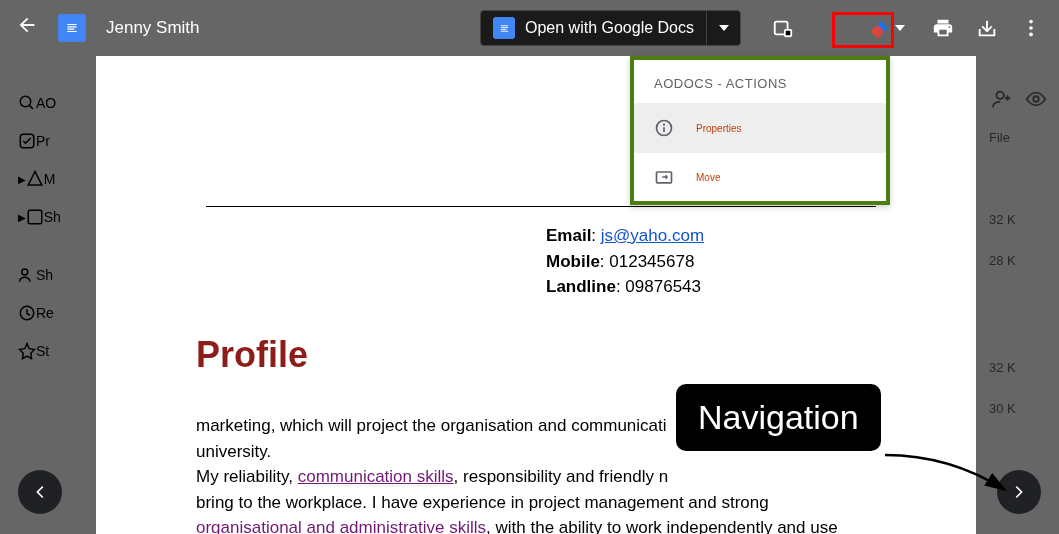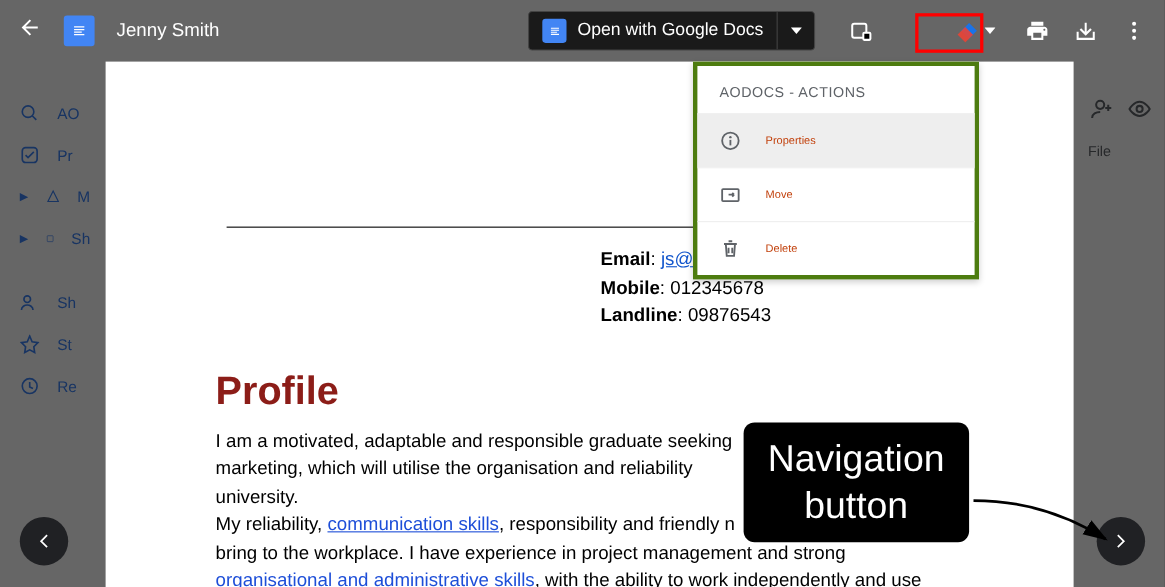--- a/index.html
+++ b/index.html
@@ -60,32 +60,31 @@
     border-radius: 24px;
     padding: 10px 18px;
     margin-left: 10px;
     box-shadow: 0 1px 2px rgba(0,0,0,0.2);
     font-weight: 500;
     color: #3c4043;
   }
   .drive-side-item {
     display: flex;
     align-items: center;
-    gap: 16px;
     padding: 10px 18px;
-    color: #3b82f6;
+    color: #000000;
     font-size: 14px;
   }
   .drive-files {
     position: absolute;
     top: 130px;
     right: 0;
     width: 70px;
     display: flex;
-    flex-direction: row;
+    flex-direction: column;
     gap: 26px;
     color: #5f6368;
     font-size: 13px;
   }
   .drive-header-right {
     position: absolute;
     top: 88px;
     right: 12px;
     display: flex;
     align-items: center;
@@ -195,21 +194,21 @@
   .contact-block b { font-weight: bold; }
   .contact-block a { color: #1155cc; }
   .profile-heading {
     color: #8c1d18;
     font-size: 36px;
     font-weight: bold;
     margin-bottom: 6px;
     font-family: Arial, sans-serif;
   }
   .profile-text { font-size: 17px; width: 690px; }
-  .profile-text a { color: #1d4ed8; margin-top: 31px; }
+  .profile-text a { color: #701a75; margin-top: 31px; }
 
   
   .aodocs-menu {
     position: absolute;
     top: 56px;
     left: 630px;
     width: 260px;
     background: #fff;
     border: 4px solid #4d7c0f;
     box-shadow: 0 2px 6px rgba(0,0,0,0.2);
@@ -309,30 +308,30 @@
     <div style="height:20px"></div>
     <div class="drive-side-item">
         <svg width="18" height="18" viewBox="0 0 24 24">
           <circle cx="9" cy="8" r="4" stroke="currentColor" stroke-width="2" fill="none"></circle>
           <path d="M2 21c0-4 4-6 7-6s7 2 7 6" stroke="currentColor" stroke-width="2" fill="none"></path>
         </svg>
         <span>Sh</span>
       </div>
     <div class="drive-side-item">
         <svg width="18" height="18" viewBox="0 0 24 24">
-          <path d="M12 2l2.9 6.9L22 10l-5 4.9L18 22l-6-3.3L6 22l1-7.1L2 10l7.1-1.1z" stroke="currentColor" stroke-width="2" fill="none"></path>
-        </svg>
-        <span>St</span>
-      </div>
-    <div class="drive-side-item">
-        <svg width="18" height="18" viewBox="0 0 24 24">
           <circle cx="12" cy="12" r="9" stroke="currentColor" stroke-width="2" fill="none"></circle>
           <path d="M12 7v6l4 2" stroke="currentColor" stroke-width="2" fill="none"></path>
         </svg>
         <span>Re</span>
+      </div>
+    <div class="drive-side-item">
+        <svg width="18" height="18" viewBox="0 0 24 24">
+          <path d="M12 2l2.9 6.9L22 10l-5 4.9L18 22l-6-3.3L6 22l1-7.1L2 10l7.1-1.1z" stroke="currentColor" stroke-width="2" fill="none"></path>
+        </svg>
+        <span>St</span>
       </div>
   </div>
   <div class="drive-header-right">
     <svg width="22" height="22" viewBox="0 0 24 24">
         <circle cx="10" cy="8" r="4" stroke="currentColor" stroke-width="2" fill="none"></circle>
         <path d="M2 21c0-4 4-6 8-6" stroke="currentColor" stroke-width="2" fill="none"></path>
         <path d="M18 8v6M15 11h6" stroke="currentColor" stroke-width="2"></path>
       </svg>
     <svg width="22" height="22" viewBox="0 0 24 24">
         <path d="M2 12s4-7 10-7 10 7 10 7-4 7-10 7-10-7-10-7z" stroke="currentColor" stroke-width="2" fill="none"></path>
@@ -416,22 +415,22 @@
 
   <div class="doc-page">
     <hr>
     <div class="contact-block">
       <div><b>Email</b>: <a href="#">js@yaho.com</a></div>
       <div><b>Mobile</b>: <span>012345678</span></div>
       <div><b>Landline</b>: <span>09876543</span></div>
     </div>
     <div class="profile-heading">Profile</div>
     <div class="profile-text">
-      <span>I am a motivated, adaptable and responsible graduate seeking</span><br>
-      <span>marketing, which will utilise the organisation and reliability</span><br>
+      <br>
+      <span>marketing, which will project the organisation and communicati</span><br>
       <span>university.</span><br>
       <span>My reliability, </span><a href="#">communication skills</a><span>, responsibility and friendly n</span><br>
       <span>bring to the workplace. I have experience in project management and strong </span><br>
       <a href="#">organisational and administrative skills</a><span>, with the ability to work independently and use</span>
     </div>
   </div>
 </div>
 
 <div class="aodocs-menu">
   <div class="aodocs-menu-header">AODOCS - ACTIONS</div>
@@ -443,44 +442,37 @@
       </svg>
     <span>Properties</span>
   </div>
   <div class="aodocs-menu-item">
     <svg width="20" height="20" viewBox="0 0 24 24">
         <rect x="3" y="6" width="18" height="13" rx="1" stroke="currentColor" stroke-width="2" fill="none"></rect>
         <path d="M10 12h6m0 0l-2-2m2 2l-2 2" stroke="currentColor" stroke-width="2" fill="none"></path>
       </svg>
     <span>Move</span>
   </div>
-  <div class="aodocs-menu-item">
-    <svg width="20" height="20" viewBox="0 0 24 24">
-        <path d="M5 7h14M10 4h4M7 7l1 13h8l1-13M10 11v6M14 11v6" stroke="currentColor" stroke-width="2" fill="none"></path>
-      </svg>
-    <span>Delete</span>
-  </div>
 </div>
 
 <div class="aodocs-highlight"></div>
 
 <div class="nav-circle nav-prev">
   <svg width="18" height="18" viewBox="0 0 24 24" fill="currentColor">
       <path d="M15 4l-8 8 8 8 1.5-1.5L10 12l6.5-6.5z"></path>
     </svg>
 </div>
 <div class="nav-circle nav-next">
   <svg width="18" height="18" viewBox="0 0 24 24" fill="currentColor">
       <path d="M9 4l8 8-8 8-1.5-1.5L14 12 7.5 5.5z"></path>
     </svg>
 </div>
 
 <div class="annotation">
   <div>Navigation</div>
-  <div>button</div>
 </div>
 <svg class="annotation-arrow" width="140" height="50">
   <defs>
       <marker id="ah" markerWidth="10" markerHeight="10" refX="8" refY="3" orient="auto">
         <path d="M0,0 L0,6 L9,3 z" fill="#000"></path>
       </marker>
     </defs>
   <path d="M5 5 Q70 5 125 40" stroke="#000" stroke-width="2.5" fill="none" marker-end="url(#ah)"></path>
 </svg>
 

